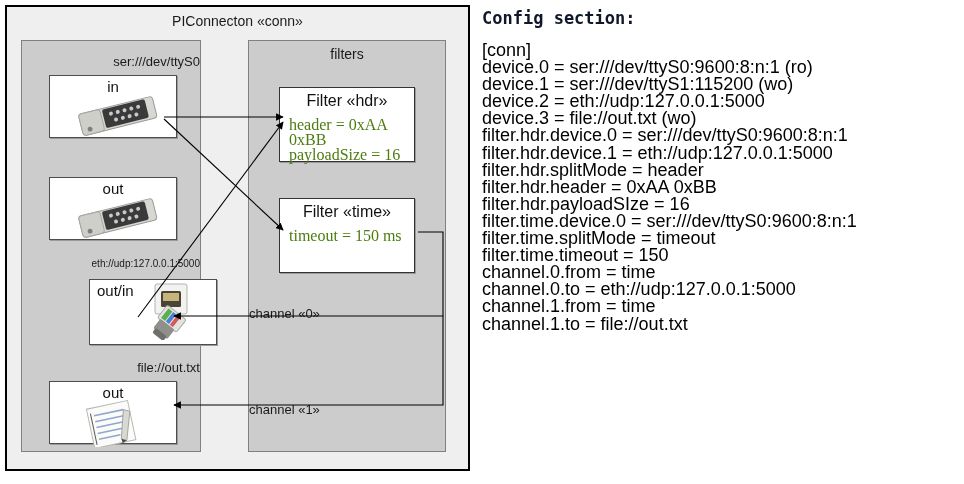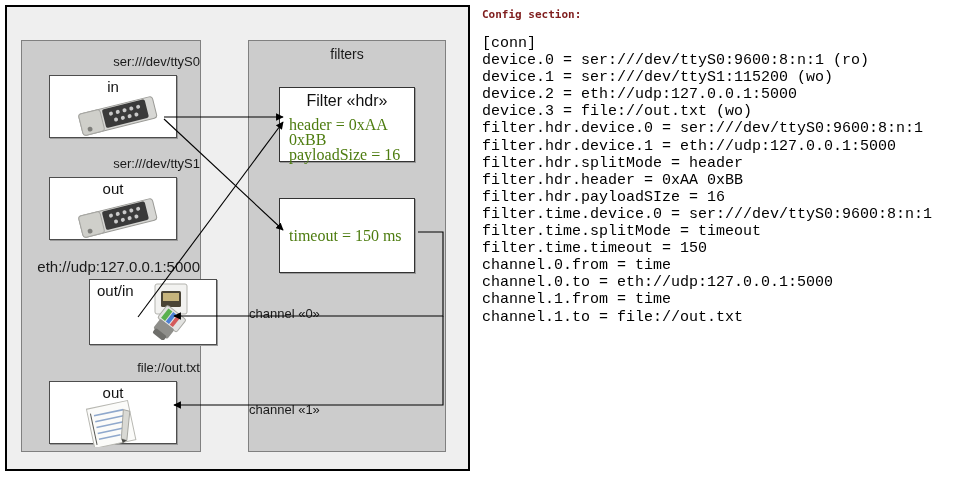--- a/index.html
+++ b/index.html
@@ -74,36 +74,37 @@
     position: absolute; font-size: 13px; color: #1a1a1a;
     text-align: left; white-space: nowrap;
   }
 
   #edges { position: absolute; left: 0; top: 0; width: 465px; height: 466px; }
 
   
   #config { position: absolute; left: 482px; top: 8px; width: 480px; }
   #config-heading {
     font-family: "DejaVu Sans Mono", monospace;
-    font-size: 11px; font-weight: bold; color: #7f1d1d;
+    font-size: 17px; font-weight: bold; color: #0f172a;
     margin: 0 0 14px 0;
   }
   #config-lines {
-    font-family: Liberation Mono, monospace;
-    font-size: 15px; line-height: 17.1px; color: #000;
+    font-family: Liberation Sans, sans-serif;
+    font-size: 18px; line-height: 17.1px; color: #000;
     white-space: pre;
   }
 </style>
 </head>
 <body>
 
 <div id="root">
 
   <div id="diagram">
 
+    <div id="diagram-title">PIConnecton «conn»</div>
 
     <div class="group" id="devices-group">
 
       <div class="dev-label" style="left:0;top:13px;width:100%;">ser:///dev/ttyS0</div>
       <div class="dev-box" style="left:27px;top:34px;width:128px;height:63px;">
         <div class="dev-io">in</div>
         <span class="icon-wrap" style="left:24px;top:20px;">
           <svg width="88" height="42" viewBox="0 0 88 42">
             <g transform="rotate(-14 44 21)">
               <rect x="6" y="9" width="76" height="22" rx="3" fill="#d7d7d4" stroke="#9a9a96" stroke-width="1"></rect>
@@ -119,21 +120,20 @@
                 <circle cx="55.5" cy="23" r="2"></circle>
                   <circle cx="62.5" cy="23" r="2"></circle>
               </g>
               <rect x="6" y="9" width="22" height="22" rx="3" fill="#cfcfca" stroke="#a6a6a2" stroke-width="1"></rect>
               <circle cx="14" cy="26" r="2.4" fill="#7e7e7a"></circle>
             </g>
           </svg>
         </span>
       </div>
 
-      <div class="dev-label" style="left:0;top:115px;width:100%;">ser:///dev/ttyS1</div>
       <div class="dev-box" style="left:27px;top:136px;width:128px;height:63px;">
         <div class="dev-io">out</div>
         <span class="icon-wrap" style="left:24px;top:20px;">
           <svg width="88" height="42" viewBox="0 0 88 42">
             <g transform="rotate(-14 44 21)">
               <rect x="6" y="9" width="76" height="22" rx="3" fill="#d7d7d4" stroke="#9a9a96" stroke-width="1"></rect>
               <rect x="30" y="10" width="44" height="19" rx="2" fill="#3a3a3a"></rect>
               <g fill="#c9c9c9">
                 <circle cx="38" cy="16" r="2"></circle>
                   <circle cx="45" cy="16" r="2"></circle>
@@ -145,21 +145,21 @@
                 <circle cx="55.5" cy="23" r="2"></circle>
                   <circle cx="62.5" cy="23" r="2"></circle>
               </g>
               <rect x="6" y="9" width="22" height="22" rx="3" fill="#cfcfca" stroke="#a6a6a2" stroke-width="1"></rect>
               <circle cx="14" cy="26" r="2.4" fill="#7e7e7a"></circle>
             </g>
           </svg>
         </span>
       </div>
 
-      <div class="dev-label" style="left:0;top:217px;width:100%;font-size:15px;">eth://udp:127.0.0.1:5000</div>
+      <div class="dev-label" style="left:0;top:217px;width:100%;font-size:10px;">eth://udp:127.0.0.1:5000</div>
       <div class="dev-box" style="left:27px;top:238px;width:128px;height:66px;margin-left:40px;">
         <div class="dev-io left">out/in</div>
         <span class="icon-wrap" style="left:48px;top:2px;">
           <svg width="72" height="58" viewBox="0 0 72 58">
             <rect x="17" y="2" width="32" height="30" rx="2" fill="#f2f2f0" stroke="#b3b3ae" stroke-width="1"></rect>
             <rect x="23" y="9" width="20" height="16" rx="1.5" fill="#4a4436"></rect>
             <rect x="25" y="11" width="16" height="8" fill="#c6b47c"></rect>
             <g transform="rotate(38 30 40)">
               <rect x="19" y="27" width="24" height="16" rx="2" fill="#e3e3e1" stroke="#a9a9a4" stroke-width="1"></rect>
               <rect x="22" y="29" width="5" height="12" fill="#5ab04f"></rect>
@@ -204,20 +204,21 @@
 
       <div class="filter-box" style="left:30px;top:46px;width:136px;height:75px;">
         <div class="filter-title">Filter «hdr»</div>
         <div class="filter-props">
           <div>header = 0xAA 0xBB</div>
           <div>payloadSize = 16</div>
         </div>
       </div>
 
       <div class="filter-box" style="left:30px;top:157px;width:136px;height:75px;">
+        <div class="filter-title">Filter «time»</div>
         <div class="filter-props">
           <div>timeout = 150 ms</div>
         </div>
       </div>
 
       <div class="channel-label" style="left:0;top:265px;width:185px;">channel «0»</div>
       <div class="channel-label" style="left:0;top:353px;width:185px;margin-top:8px;">channel «1»</div>
     </div>
 
     <svg id="edges" viewBox="0 0 465 466" preserveAspectRatio="none">

